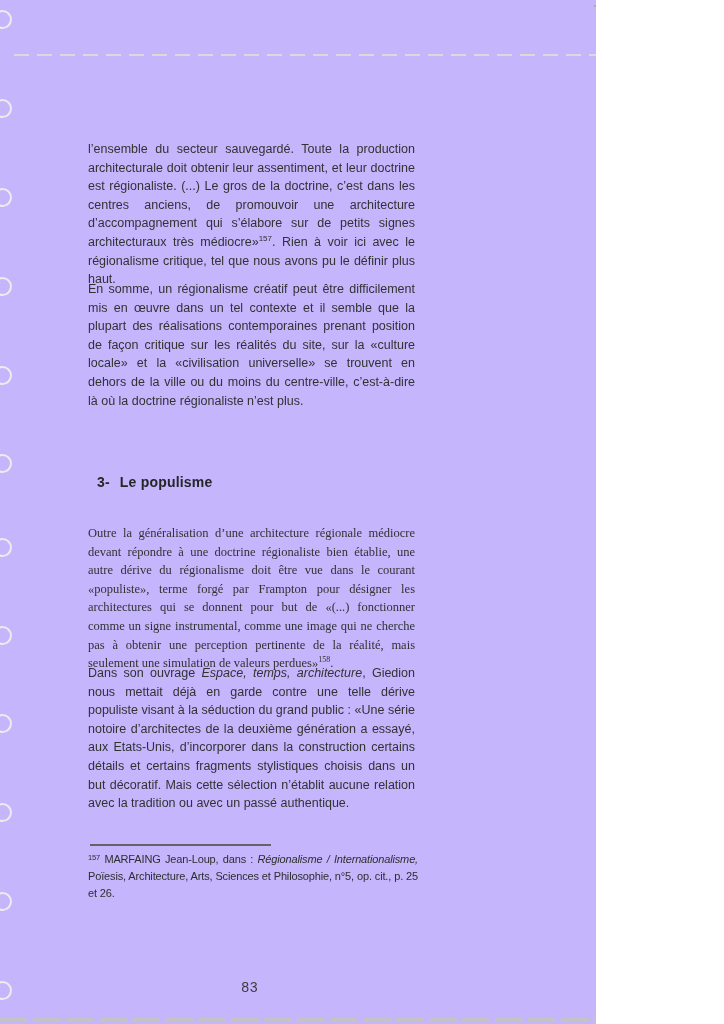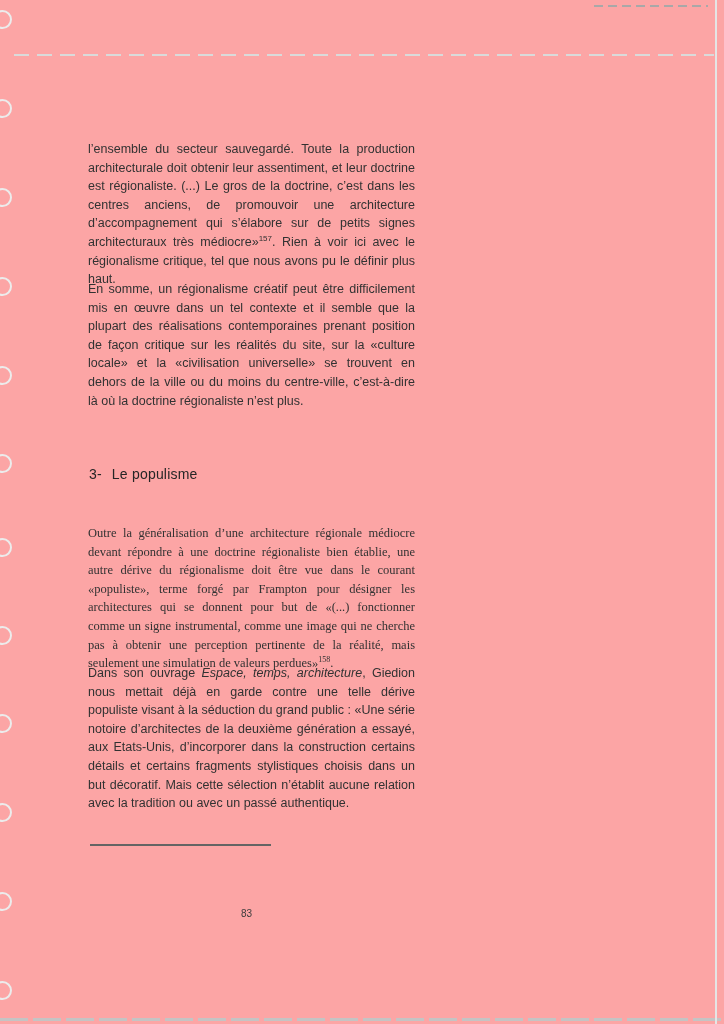--- a/index.html
+++ b/index.html
@@ -2,23 +2,23 @@
 <html><head>
 <meta charset="utf-8">
 <style>
   html, body {
     margin: 0;
     padding: 0;
     background: #ffffff;
   }
   .page {
     position: relative;
-    width: 724px;
+    width: 596px;
     height: 1024px;
-    background: #fca5a5;
+    background: #c4b5fd;
     overflow: hidden;
     font-family: "Liberation Sans", sans-serif;
     color: #303030;
   }
 
   
   .top-dash {
     position: absolute;
     left: 14px;
     top: 54px;
@@ -73,23 +73,23 @@
   }
   #p1 { top: 140px; }
   #p2 { top: 280px; }
   #p3 { top: 524px; font-family: Liberation Serif, serif; }
   #p4 { top: 664px; }
 
   .section-heading {
     position: absolute;
     left: 89px;
     top: 466px;
-    margin: 0;
+    margin: 8px;
     font-size: 14px;
-    font-weight: normal;
+    font-weight: bold;
     color: #262626;
     letter-spacing: 0.2px;
   }
   .section-heading .hl { margin-left: 10px; }
 
   .body-text sup {
     font-size: 8px;
     line-height: 0;
     vertical-align: 5px;
     letter-spacing: 0;
@@ -117,23 +117,24 @@
   .footnotes p { margin: 0; }
   .footnotes sup {
     font-size: 7.5px;
     line-height: 0;
     vertical-align: 3px;
   }
 
   .page-number {
     position: absolute;
     left: 241px;
-    top: 908px;
-    font-size: 10px;
+    top: 980px;
+    font-size: 14px;
     color: #3c3c3c;
+    font-family: Liberation Mono, monospace;
   }
 </style>
 </head>
 <body>
 
 <div class="page">
 
   <div class="top-dash"></div>
   <div class="top-right-dash"></div>
   <div class="bottom-dash"></div>
@@ -159,16 +160,17 @@
 
   <h2 class="section-heading">
     <span>3-</span><span class="hl">Le populisme</span>
   </h2>
 
   <p class="body-text" id="p3"><span>Outre la généralisation d’une architecture régionale médiocre devant répondre à une doctrine régionaliste bien établie, une autre dérive du régionalisme doit être vue dans le courant «populiste», terme forgé par Frampton pour désigner les architectures qui se donnent pour but de «(...) fonctionner comme un signe instrumental, comme une image qui ne cherche pas à obtenir une perception pertinente de la réalité, mais seulement une simulation de valeurs perdues»</span><sup>158</sup><span>.</span></p>
   <p class="body-text" id="p4"><span>Dans son ouvrage </span><i>Espace, temps, architecture</i><span>, Giedion nous mettait déjà en garde contre une telle dérive populiste visant à la séduction du grand public : «Une série notoire d’architectes de la deuxième génération a essayé, aux Etats-Unis, d’incorporer dans la construction certains détails et certains fragments stylistiques choisis dans un but décoratif. Mais cette sélection n’établit aucune relation avec la tradition ou avec un passé authentique.</span></p>
 
   <div class="fn-rule"></div>
   <div class="footnotes">
+    <p><sup>157</sup><span> MARFAING Jean-Loup, dans : </span><i>Régionalisme / Internationalisme,</i><span> Poïesis, Architecture, Arts, Sciences et Philosophie, n°5, op. cit., p. 25 et 26.</span></p>
   </div>
 
   <div class="page-number">83</div>
 </div>
 
 </body></html>

